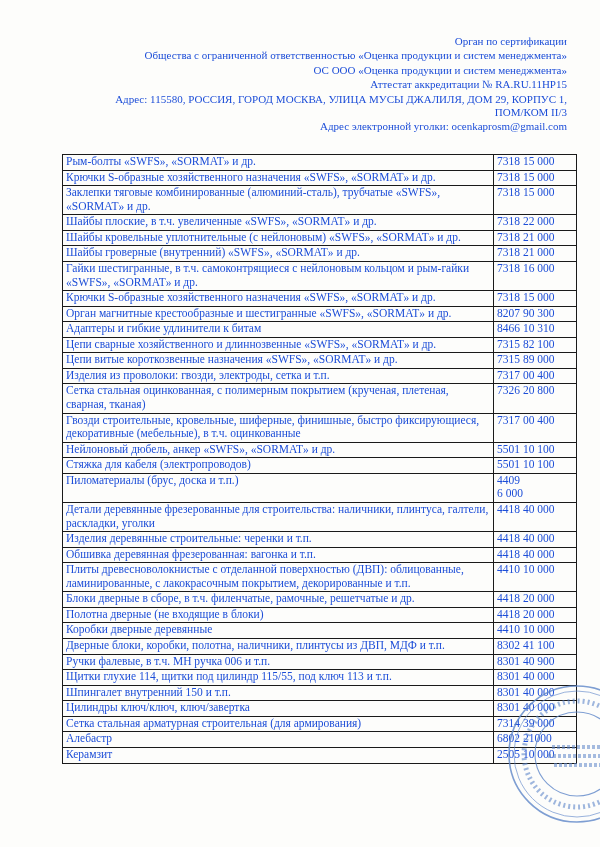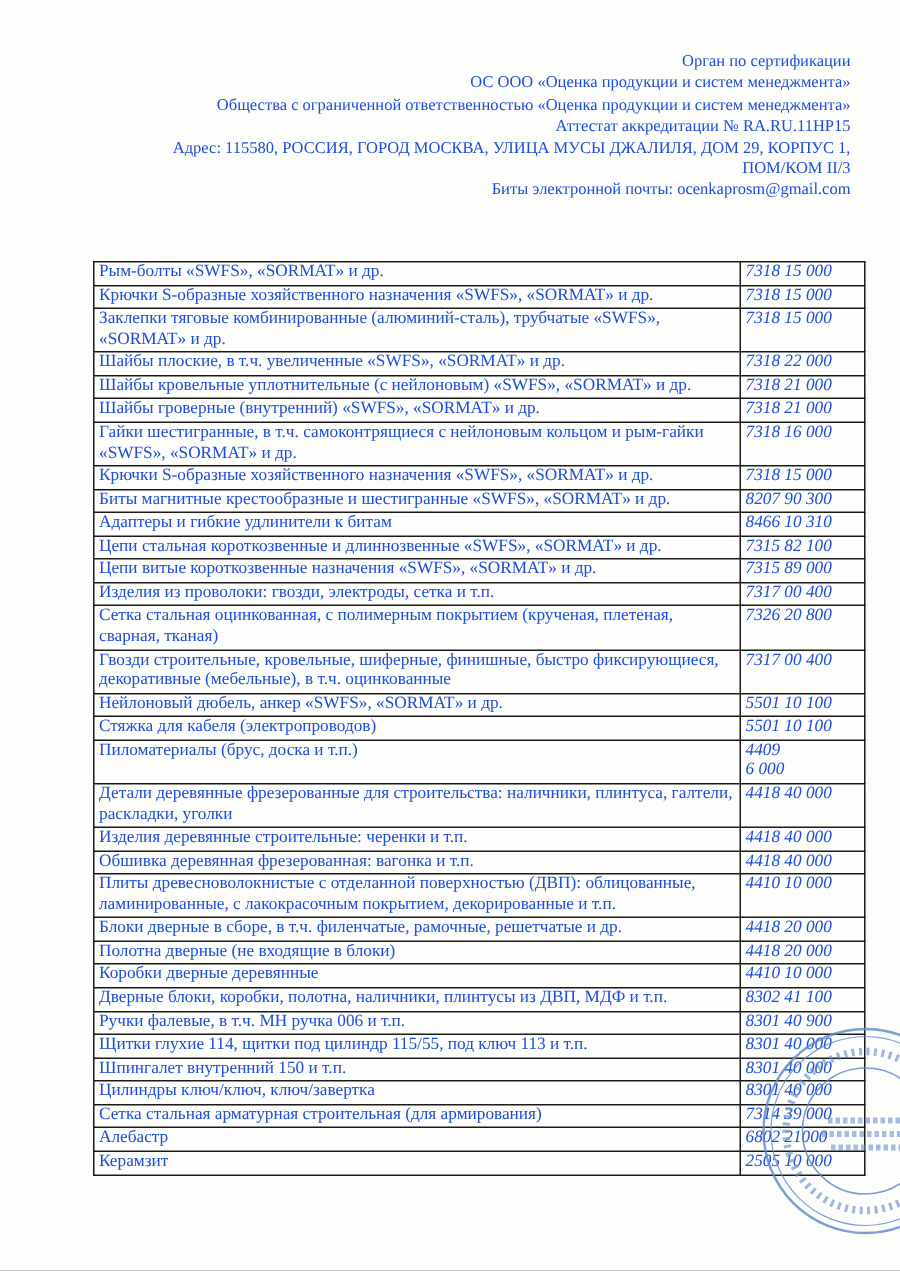--- a/index.html
+++ b/index.html
@@ -18,55 +18,55 @@
     top: 35px;
     right: 33px;
     width: 452px;
     text-align: right;
     font-size: 11px;
     line-height: 1.22;
   }
   .header div { margin: 0 0 1px 0; }
   table.products {
     position: absolute;
-    top: 174px;
+    top: 154px;
     left: 62px;
     width: 504px;
     border-collapse: collapse;
     table-layout: fixed;
     font-size: 11.5px;
     line-height: 1.18;
     padding-left: 43px;
   }
   table.products td {
     border: 1px solid #1a1a1a;
     padding: 0 3px 1px 3px;
     vertical-align: top;
   }
   td.cell-name { width: 424px; }
-  td.cell-code { width: 76px; white-space: pre-line; font-style: italic; }
+  td.cell-code { width: 76px; white-space: pre-line; }
   .stamp {
     position: absolute;
     right: -52px;
     bottom: 18px;
     opacity: 0.8;
   }
 </style>
 </head>
 <body>
 
 <div class="page">
 
   <div class="header">
     <div>Орган по сертификации</div>
+    <div>Общества с ограниченной ответственностью «Оценка продукции и систем менеджмента»</div>
     <div>ОС ООО «Оценка продукции и систем менеджмента»</div>
-    <div>Общества с ограниченной ответственностью «Оценка продукции и систем менеджмента»</div>
     <div>Аттестат аккредитации № RA.RU.11НР15</div>
     <div>Адрес: 115580, РОССИЯ, ГОРОД МОСКВА, УЛИЦА МУСЫ ДЖАЛИЛЯ, ДОМ 29, КОРПУС 1, ПОМ/КОМ II/3</div>
-    <div>Биты электронной почты: ocenkaprosm@gmail.com</div>
+    <div>Адрес электронной уголки: ocenkaprosm@gmail.com</div>
   </div>
 
   <table class="products">
     <tbody>
         <tr>
           <td class="cell-name">Рым-болты «SWFS», «SORMAT» и др.</td>
           <td class="cell-code">7318 15 000</td>
         </tr>
         <tr>
           <td class="cell-name">Крючки S-образные хозяйственного назначения «SWFS», «SORMAT» и др.</td>
@@ -90,29 +90,29 @@
         </tr>
         <tr>
           <td class="cell-name">Гайки шестигранные, в т.ч. самоконтрящиеся с нейлоновым кольцом и рым-гайки «SWFS», «SORMAT» и др.</td>
           <td class="cell-code">7318 16 000</td>
         </tr>
         <tr>
           <td class="cell-name">Крючки S-образные хозяйственного назначения «SWFS», «SORMAT» и др.</td>
           <td class="cell-code">7318 15 000</td>
         </tr>
         <tr>
-          <td class="cell-name">Биты магнитные крестообразные и шестигранные «SWFS», «SORMAT» и др.</td>
+          <td class="cell-name">Орган магнитные крестообразные и шестигранные «SWFS», «SORMAT» и др.</td>
           <td class="cell-code">8207 90 300</td>
         </tr>
         <tr>
           <td class="cell-name">Адаптеры и гибкие удлинители к битам</td>
           <td class="cell-code">8466 10 310</td>
         </tr>
         <tr>
-          <td class="cell-name">Цепи стальная короткозвенные и длиннозвенные «SWFS», «SORMAT» и др.</td>
+          <td class="cell-name">Цепи сварные хозяйственного и длиннозвенные «SWFS», «SORMAT» и др.</td>
           <td class="cell-code">7315 82 100</td>
         </tr>
         <tr>
           <td class="cell-name">Цепи витые короткозвенные назначения «SWFS», «SORMAT» и др.</td>
           <td class="cell-code">7315 89 000</td>
         </tr>
         <tr>
           <td class="cell-name">Изделия из проволоки: гвозди, электроды, сетка и т.п.</td>
           <td class="cell-code">7317 00 400</td>
         </tr>

